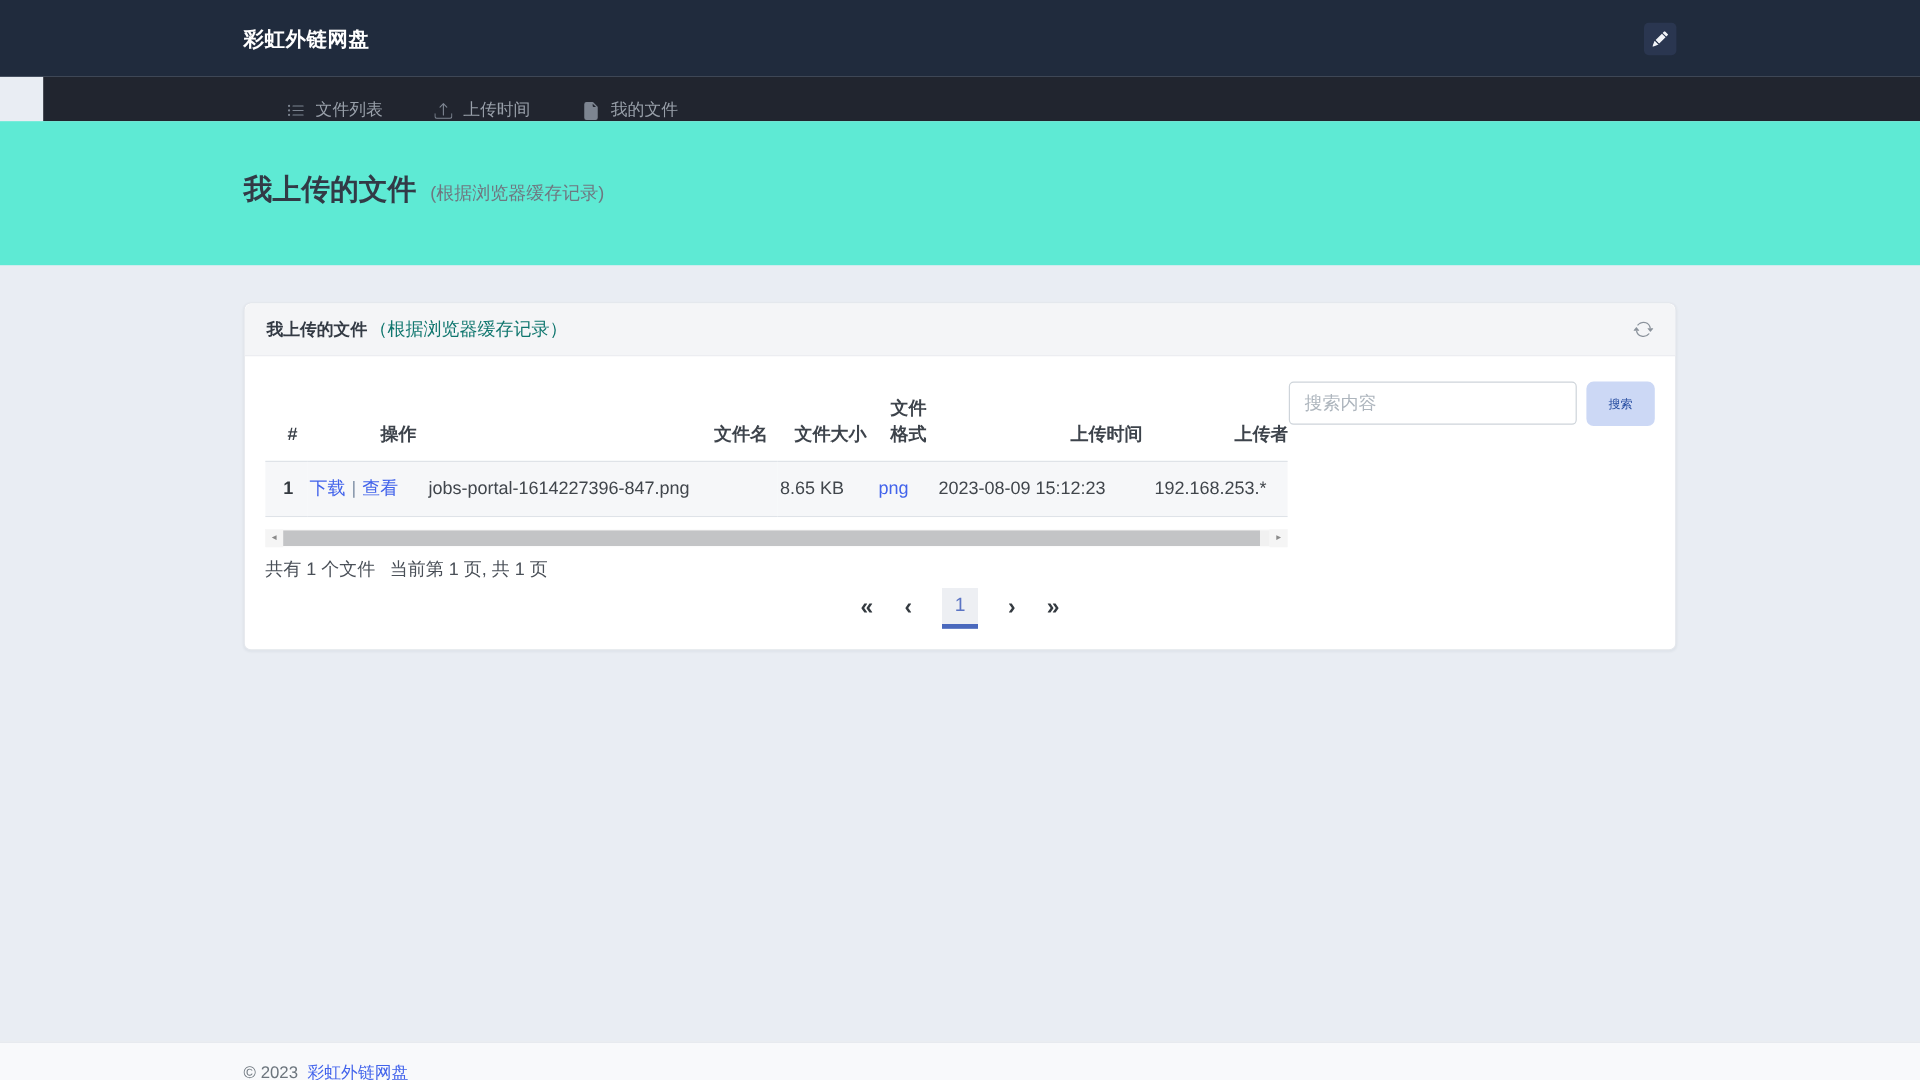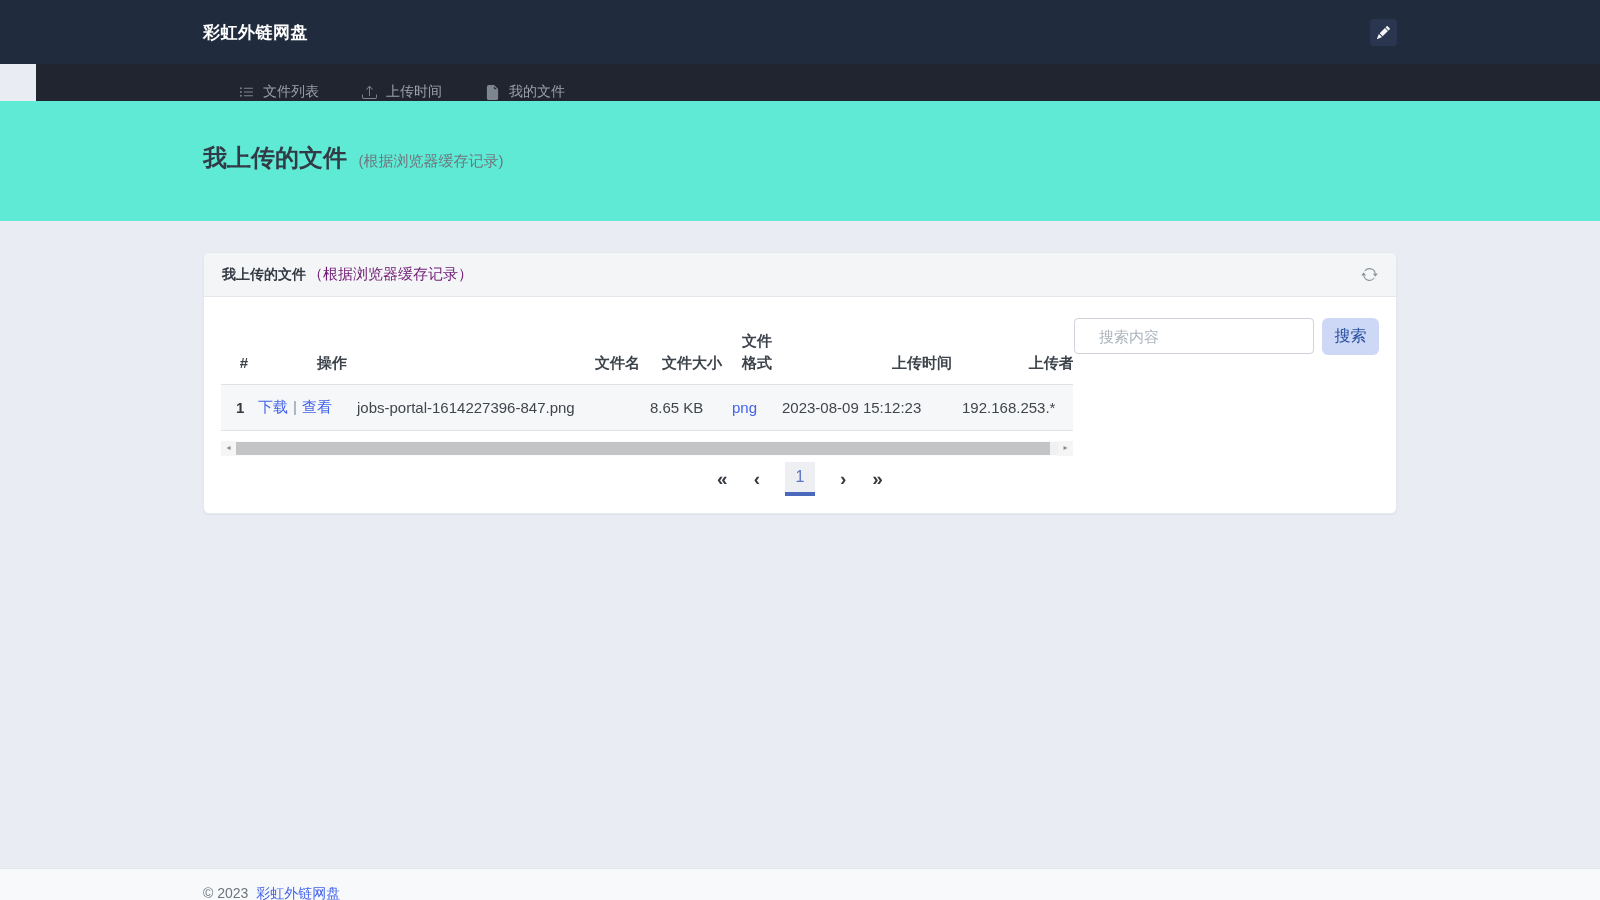--- a/index.html
+++ b/index.html
@@ -40,39 +40,39 @@
   .main { min-height:616px; }
   .card {
     margin-top:31px; background:#ffffff; border:1px solid #e4e7ec; border-radius:6px;
     box-shadow:0 1px 2px rgba(20,30,50,.05);
   }
   .card-header {
     background:#f4f5f7; border-bottom:1px solid #e4e7ec; border-radius:6px 6px 0 0;
     padding:12px 18px; display:flex; align-items:center;
   }
   .card-header .t1 { font-size:14px; font-weight:700; color:#333a44; }
-  .card-header .t2 { font-size:15px; color:#701a75; margin-left:2px;text-align:right; }
+  .card-header .t2 { font-size:15px; color:#0f766e; margin-left:2px;text-align:right; }
   .refresh { margin-left:auto; background:none; border:none; cursor:pointer; line-height:0; }
   .refresh svg { width:17px; height:17px; fill:#8b939c; }
 
   .card-body { padding:17px; }
   .body-flex { display:flex; justify-content:space-between; align-items:flex-start; }
   .table-zone { width:852px; }
 
   
   .search-zone { display:flex; margin-top:4px; }
   .search-input {
     width:240px; height:36px; border:1px solid #ced4da; border-radius:4px;
-    padding:0 24px; font-size:15px; color:#495057; outline:none;
+    padding:0 12px; font-size:15px; color:#495057; outline:none;
     font-family:"Liberation Sans","DejaVu Sans",sans-serif;
   }
   .search-input::placeholder { color:#adb5bd; }
   .search-btn {
     margin-left:8px; width:57px; height:37px; border:none; border-radius:6px;
-    background:#ccd8f5; color:#274da1; font-size:16px; cursor:pointer;
+    background:#ccd8f5; color:#274da1; font-size:10px; cursor:pointer;
     font-family:"Liberation Sans","DejaVu Sans",sans-serif;
   }
 
   
   .tbl-clip { width:852px; overflow:hidden; margin-top:12px; }
   table { table-layout:fixed; width:875px; border-collapse:collapse; font-size:15px; }
   th {
     text-align:right; vertical-align:bottom; font-weight:700; color:#3d434b;
     padding:4px 8px 10px 2px; line-height:1.45;
   }
@@ -227,20 +227,23 @@
               </table>
             </div>
 
             <div class="hscroll">
               <button class="hs-btn">◂</button>
               <div class="hs-thumb"></div>
               <div class="hs-track"></div>
               <button class="hs-btn">▸</button>
             </div>
 
+            <div class="count-line">
+              <span>共有 1 个文件</span><span>当前第 1 页, 共 1 页</span>
+            </div>
           </div>
 
           <div class="search-zone">
             <input class="search-input" type="text" placeholder="搜索内容" style="">
             <button class="search-btn">搜索</button>
           </div>
 
         </div>
 
         <div class="pagination">

